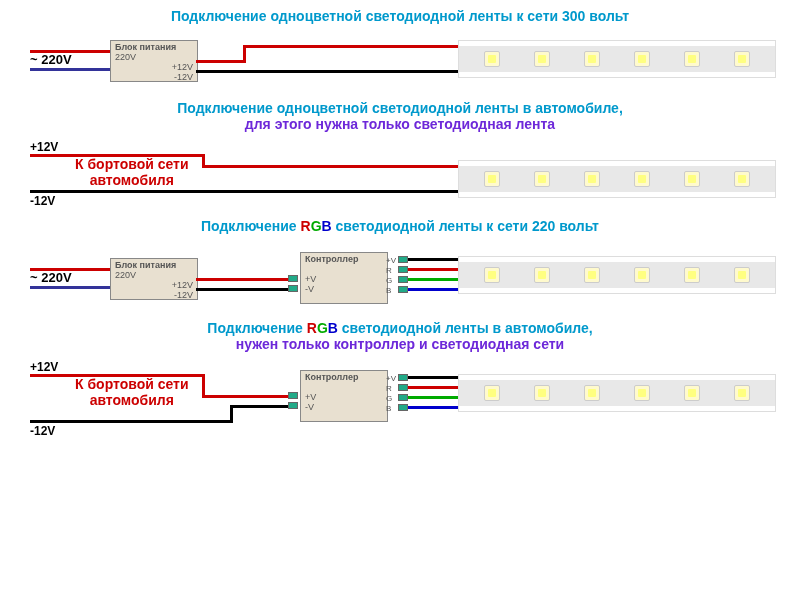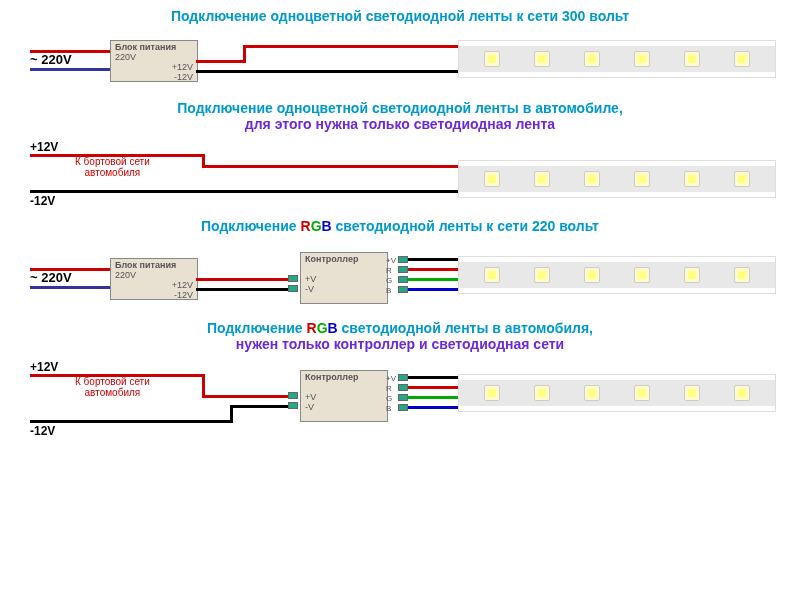--- a/index.html
+++ b/index.html
@@ -8,21 +8,21 @@
 .diagram{position:relative;height:60px;margin:5px 30px}
 .ac-label{position:absolute;left:0;font-size:13px;font-weight:bold;color:#000}
 .wire{position:absolute;height:3px}
 .wire-v{position:absolute;width:3px}
 .psu{position:absolute;background:#e8e0d0;border:1px solid #888;padding:2px 4px;font-size:9px;color:#555;text-align:left;line-height:1.1}
 .psu-title{font-weight:bold}
 .controller{position:absolute;background:#e8e0d0;border:1px solid #888;padding:2px 4px;font-size:9px;color:#555;text-align:left;line-height:1.1}
 .strip{position:absolute;right:0;height:36px;background:linear-gradient(to bottom,#fff 0%,#fff 15%,#e8e8e8 15%,#e8e8e8 85%,#fff 85%,#fff 100%);border:1px solid #ddd;display:flex;align-items:center;justify-content:space-around;padding:0 8px}
 .led{width:14px;height:14px;background:#fffacd;border:1px solid #ccc;border-radius:2px;position:relative}
 .led::before{content:'';position:absolute;inset:3px;background:#ffff80;border-radius:1px}
-.car-label{font-size:10px;font-weight:normal;color:#cc0000;position:absolute}
+.car-label{font-size:14px;font-weight:bold;color:#cc0000;position:absolute}
 .dc-label{position:absolute;font-size:12px;font-weight:bold;color:#000}
 .terminal{position:absolute;width:8px;height:5px;background:#2a8;border:1px solid #666}
 .pin-label{position:absolute;font-size:8px;color:#555}
 .watermark{position:absolute;right:5px;bottom:5px;color:#fff;opacity:0.3;font-size:18px;font-style:italic;transform:rotate(-5deg)}
 .rgb-r{color:#cc0000}.rgb-g{color:#00aa00}.rgb-b{color:#0000cc}
 </style>
 </head>
 <body>
 
 <div class="title">Подключение одноцветной светодиодной ленты к сети 300 вольт</div>
@@ -113,21 +113,21 @@
     <div class="led"></div>
       <div class="led"></div>
       <div class="led"></div>
       <div class="led"></div>
       <div class="led"></div>
       <div class="led"></div>
   </div>
 </div>
 
 <div class="title">
-  <span>Подключение </span><span class="rgb-r">R</span><span class="rgb-g">G</span><span class="rgb-b">B</span><span> светодиодной ленты в автомобиля,</span><br>
+  <span>Подключение </span><span class="rgb-r">R</span><span class="rgb-g">G</span><span class="rgb-b">B</span><span> светодиодной ленты в автомобиле,</span><br>
   <span class="subtitle-red">нужен только контроллер и светодиодная сети</span>
 </div>
 <div class="diagram" style="height:80px">
   <div class="dc-label" style="top:0;left:0">+12V</div>
   <div class="car-label" style="top:16px;left:45px;text-align:center">
     <span>К бортовой сети</span><br><span>автомобиля</span>
   </div>
   <div class="wire" style="left:0;top:14px;width:175px;background:#c00"></div>
   <div class="wire-v" style="left:172px;top:14px;height:24px;background:#c00"></div>
   <div class="wire" style="left:172px;top:35px;width:95px;background:#c00"></div>

